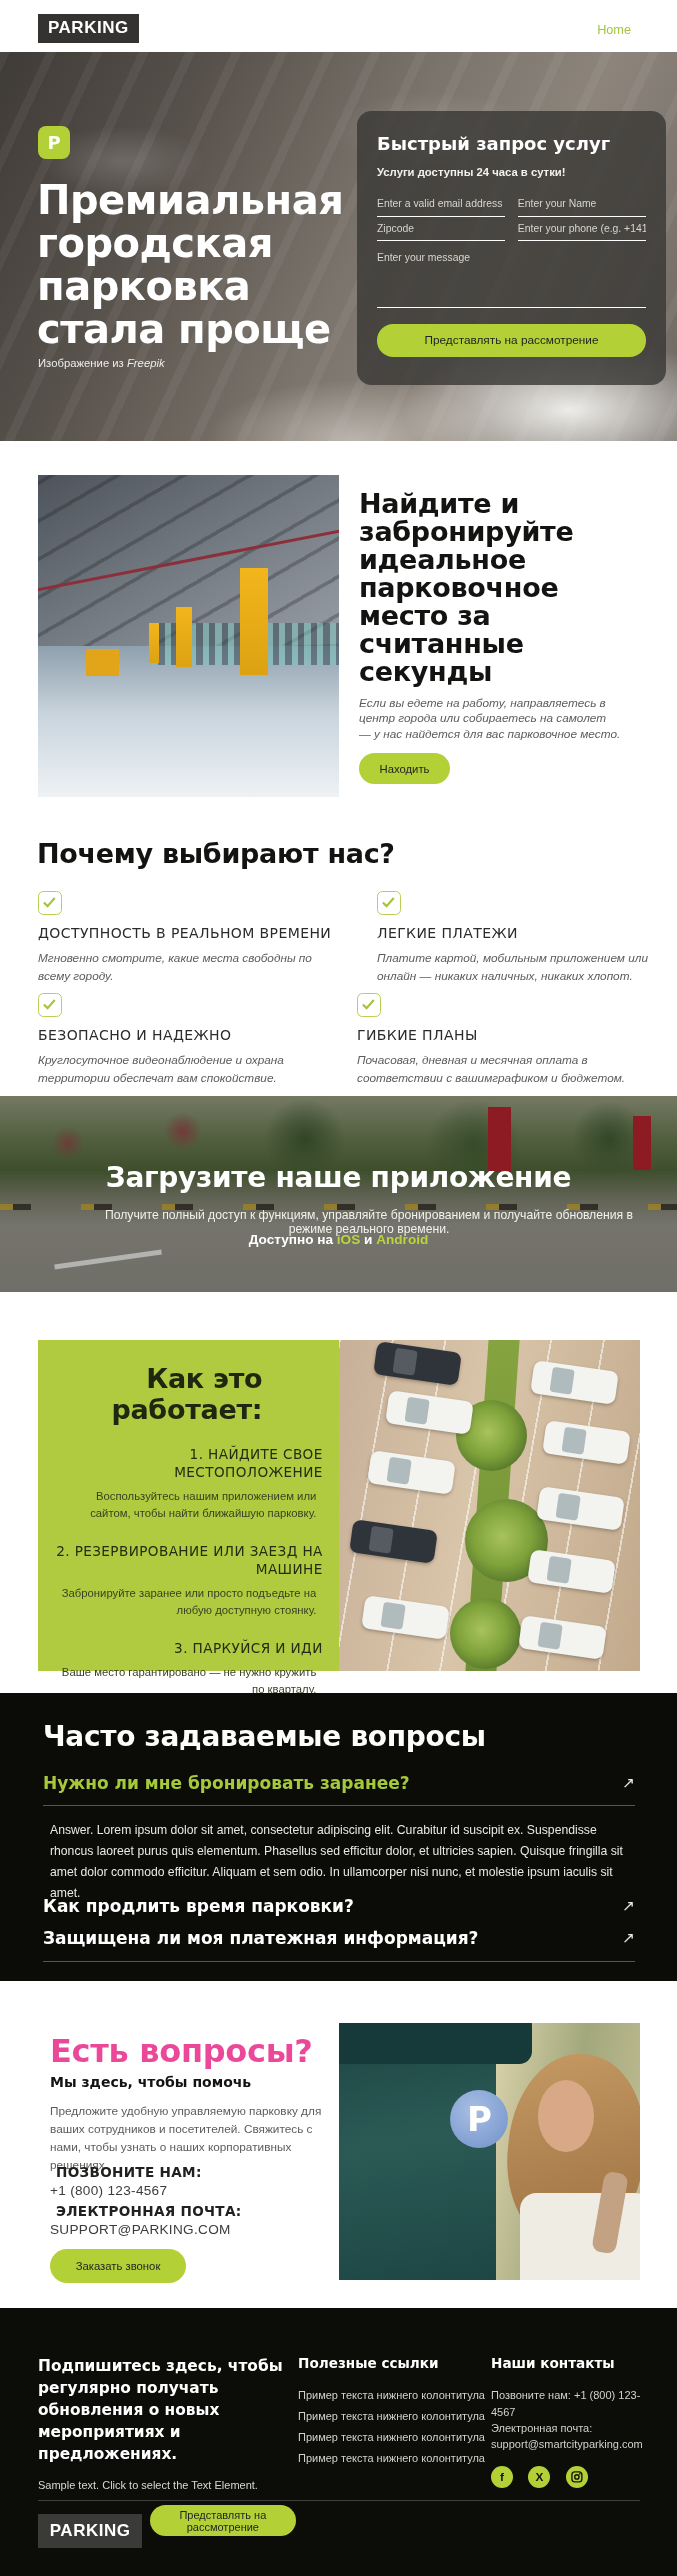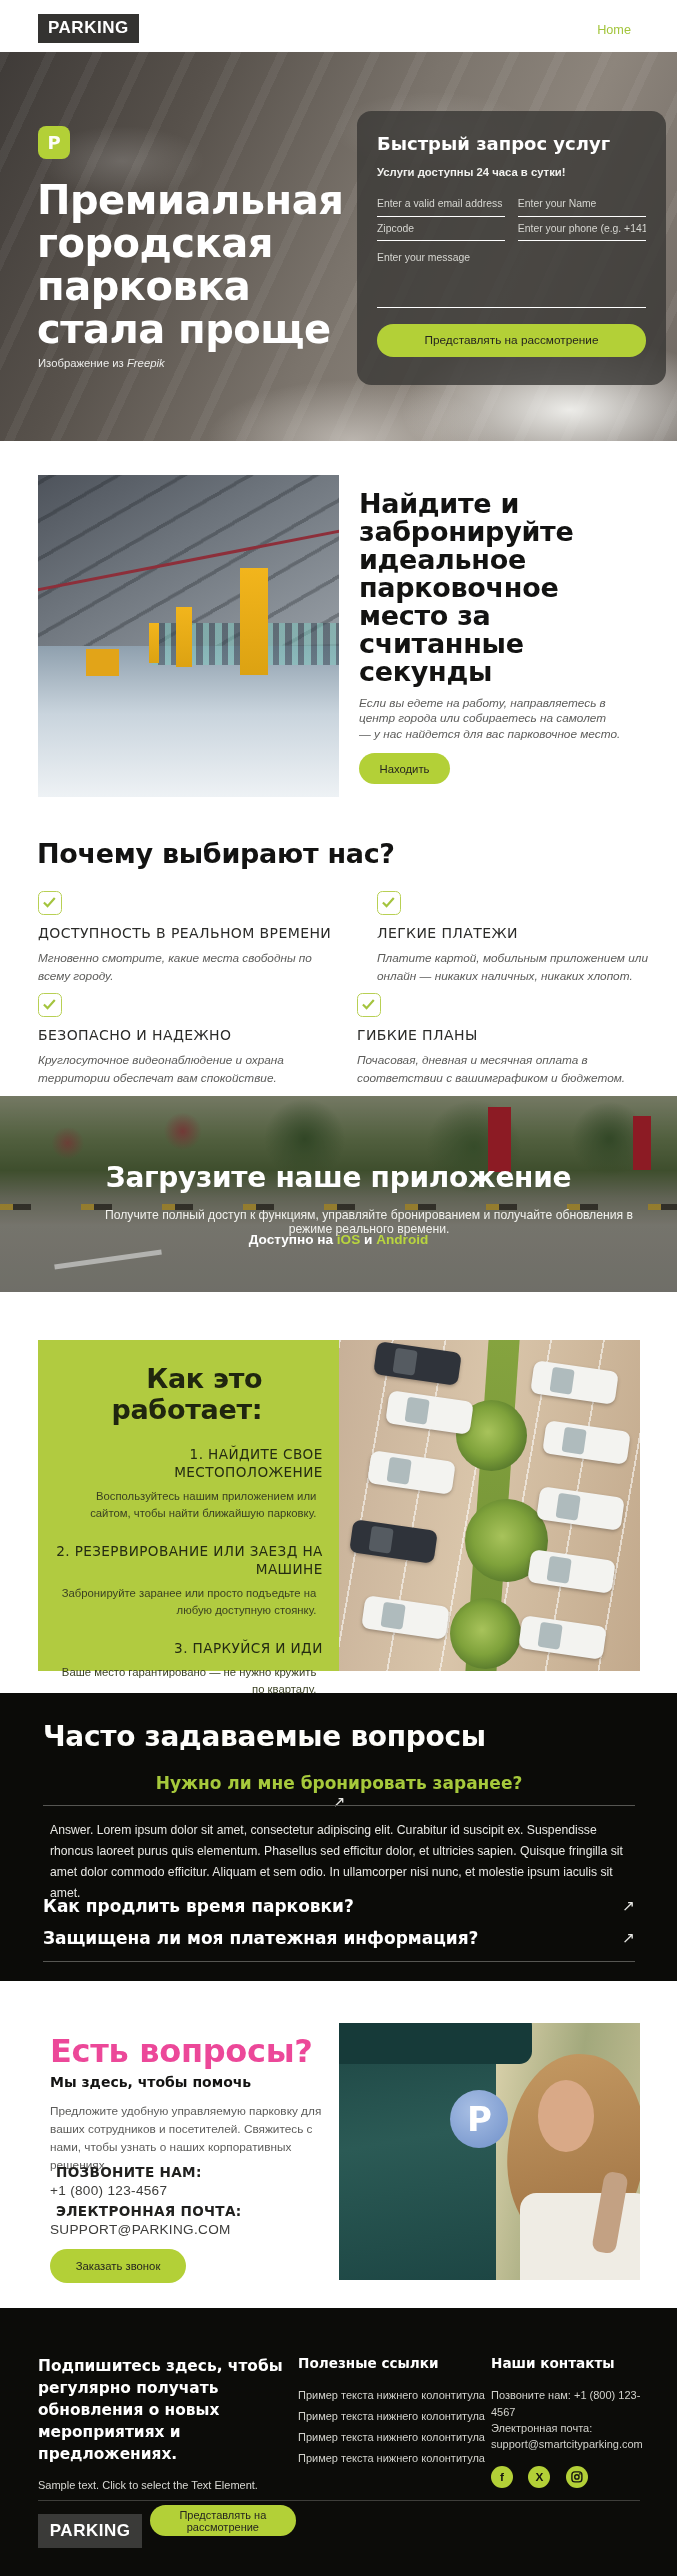--- a/index.html
+++ b/index.html
@@ -114,21 +114,21 @@
   .car.dark { background:#2f333a; } .car.dark::after { background:rgba(200,210,215,.25); }
   .cr1 { left:12%; top:2%; }  .cr2 { left:16%; top:17%; } .cr3 { left:10%; top:35%; }
   .cr4 { left:4%;  top:56%; } .cr5 { left:8%;  top:79%; }
   .cr6 { left:64%; top:8%; }  .cr7 { left:68%; top:26%; } .cr8 { left:66%; top:46%; }
   .cr9 { left:63%; top:65%; } .cr10{ left:60%; top:85%; }
 
   
   .faq { left:0; top:1693px; width:678px; height:288px; background:#0b0b08; }
   .faq-title { position:absolute; left:43px; top:27px; color:#fdfdfa; font-weight:600; font-size:28px; letter-spacing:-0.3px; }
   .faq-row { position:absolute; left:43px; right:43px; display:flex; justify-content:space-between; align-items:center; cursor:pointer; }
-  .fq1 { top:80px;flex-direction:column; } .fq2 { top:203px; } .fq3 { top:235px; }
+  .fq1 { top:80px; } .fq2 { top:203px; } .fq3 { top:235px; }
   .faq-q { font-weight:700; font-size:17px; color:#fff; }
   .fq1 .faq-q { color:#a6c93b; }
   .faq-arrow { color:#e8e8e4; font-size:15.4px; }
   .faq-div { position:absolute; left:43px; right:43px; border-top:0.9px solid #565652; }
   .fd1 { top:112px; } .fd2 { top:268px; }
   .faq-answer { position:absolute; left:50px; top:127px; width:583px; color:#e9e9e5; font-size:12.2px; line-height:21px; }
 
   
   .ct-title { left:50px; top:2032px; color:#ec4899; font-weight:600; font-size:32px; letter-spacing:-0.3px; }
   .ct-sub { left:50px; top:2074px; color:#131312; font-weight:700; font-size:14px; }

